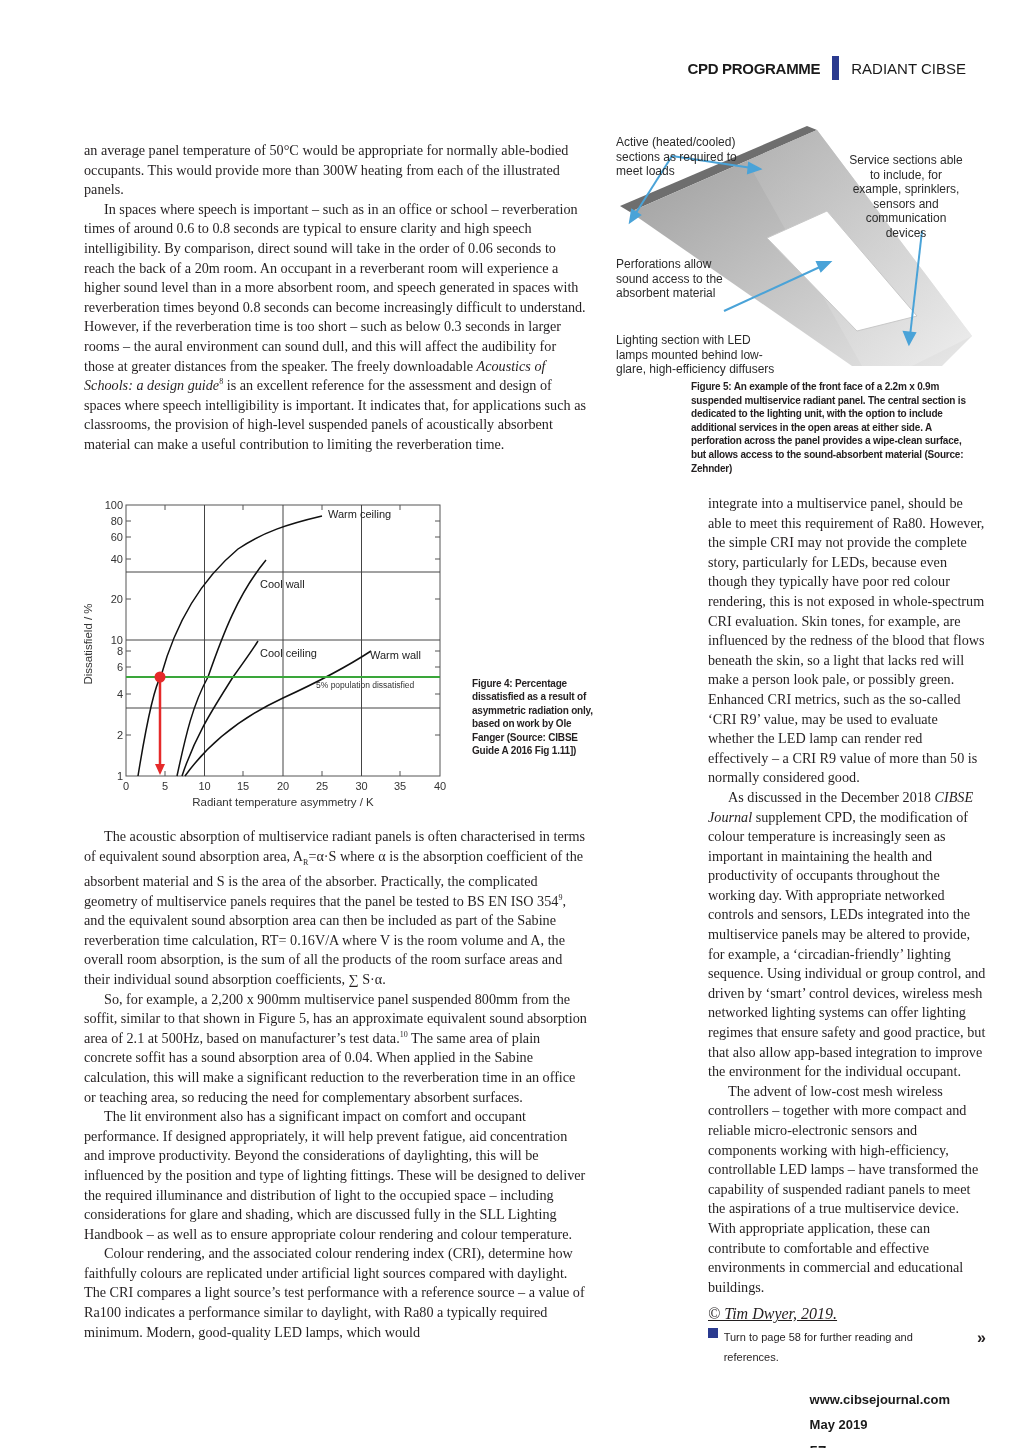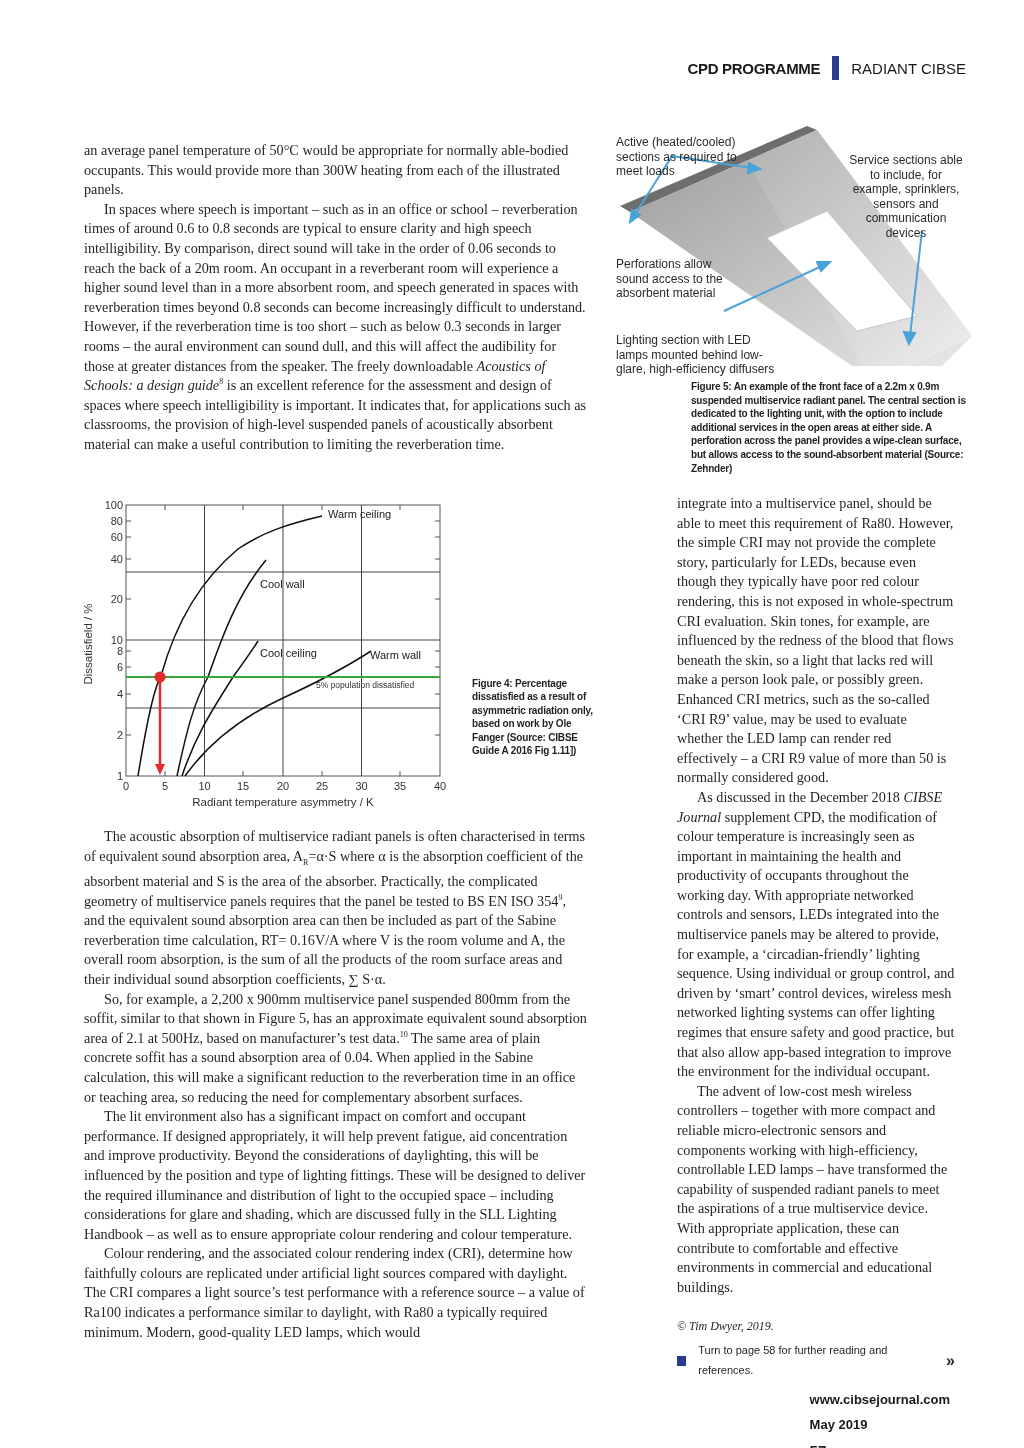--- a/index.html
+++ b/index.html
@@ -10,33 +10,33 @@
   .header .prog { font-weight:bold; letter-spacing:-0.3px; color:#1a1a1a; }
   .header .bar { width:7px; height:24px; background:#2a3a8f; display:inline-block; margin:0 4px; }
   .header .topic { color:#1a1a1a; letter-spacing:0px; }
 
   .body-text { font-family:"Liberation Serif", serif; font-size:14.2px; line-height:19.6px; color:#231f20; }
   .body-text p { margin:0; }
   .indent { text-indent:20px; }
 
   .left-top { position:absolute; left:84px; top:141px; width:505px; }
   .left-bottom { position:absolute; left:84px; top:827px; width:505px; }
-  .right-col { position:absolute; left:677px; top:494px; width:278px; }
+  .right-col { position:absolute; left:708px; top:494px; width:278px; }
 
   
   .fig5 { position:absolute; left:612px; top:116px; width:360px; height:250px; }
   .fig5 .lbl { position:absolute; font-family:"Liberation Sans", sans-serif; font-size:12px; line-height:14.5px; color:#2b2b2b;margin-top:16px; }
   .fig5-caption { position:absolute; left:691px; top:380px; width:280px; font-family:"Liberation Sans", sans-serif; font-weight:bold; font-size:10px; line-height:13.6px; color:#231f20; letter-spacing:-0.2px; }
 
   
   .fig4 { position:absolute; left:78px; top:494px; width:380px; height:320px;text-align:right; }
   .fig4-caption { position:absolute; left:472px; top:677px; width:125px; font-family:"Liberation Sans", sans-serif; font-weight:bold; font-size:10px; line-height:13.4px; color:#231f20; letter-spacing:-0.2px; }
 
   .sig { font-style:italic; }
-  .turnto { display:flex; align-items:center; gap:12px; font-family:"Liberation Sans", sans-serif; font-size:11px; color:#231f20; margin-top:4px; }
+  .turnto { display:flex; gap:6px; font-family:"Liberation Sans", sans-serif; font-size:11px; color:#231f20; margin-top:4px; }
   .turnto .sq { width:10px; height:10px; background:#2a3a8f; display:inline-block; }
   .turnto .chev { margin-left:8px; font-size:16px; font-weight:bold; }
 
   .footer { position:absolute; top:1392px; right:74px; font-family:"Liberation Sans", sans-serif; font-size:13px; font-weight:bold; color:#1a1a1a; display:flex; gap:10px; align-items:baseline;flex-direction:column; }
   .footer .page { font-size:15px; font-weight:bold; }
   sup { font-size:8px; vertical-align: super; line-height:0; }
 </style>
 </head>
 <body>
 
@@ -187,21 +187,21 @@
   <p class="indent"><span>The acoustic absorption of multiservice radiant panels is often characterised in terms of equivalent sound absorption area, A</span><sub style="font-size:8px">R</sub><span>=α·S where α is the absorption coefficient of the absorbent material and S is the area of the absorber. Practically, the complicated geometry of multiservice panels requires that the panel be tested to BS EN ISO 354</span><sup>9</sup><span>, and the equivalent sound absorption area can then be included as part of the Sabine reverberation time calculation, RT= 0.16V/A where V is the room volume and A, the overall room absorption, is the sum of all the products of the room surface areas and their individual sound absorption coefficients, ∑ S·α.</span></p>
   <p class="indent"><span>So, for example, a 2,200 x 900mm multiservice panel suspended 800mm from the soffit, similar to that shown in Figure 5, has an approximate equivalent sound absorption area of 2.1 at 500Hz, based on manufacturer’s test data.</span><sup>10</sup><span> The same area of plain concrete soffit has a sound absorption area of 0.04. When applied in the Sabine calculation, this will make a significant reduction to the reverberation time in an office or teaching area, so reducing the need for complementary absorbent surfaces.</span></p>
   <p class="indent">The lit environment also has a significant impact on comfort and occupant performance. If designed appropriately, it will help prevent fatigue, aid concentration and improve productivity. Beyond the considerations of daylighting, this will be influenced by the position and type of lighting fittings. These will be designed to deliver the required illuminance and distribution of light to the occupied space – including considerations for glare and shading, which are discussed fully in the SLL Lighting Handbook – as well as to ensure appropriate colour rendering and colour temperature.</p>
   <p class="indent">Colour rendering, and the associated colour rendering index (CRI), determine how faithfully colours are replicated under artificial light sources compared with daylight. The CRI compares a light source’s test performance with a reference source – a value of Ra100 indicates a performance similar to daylight, with Ra80 a typically required minimum. Modern, good-quality LED lamps, which would</p>
 </div>
 
 <div class="right-col body-text">
   <p>integrate into a multiservice panel, should be able to meet this requirement of Ra80. However, the simple CRI may not provide the complete story, particularly for LEDs, because even though they typically have poor red colour rendering, this is not exposed in whole-spectrum CRI evaluation. Skin tones, for example, are influenced by the redness of the blood that flows beneath the skin, so a light that lacks red will make a person look pale, or possibly green. Enhanced CRI metrics, such as the so-called ‘CRI R9’ value, may be used to evaluate whether the LED lamp can render red effectively – a CRI R9 value of more than 50 is normally considered good.</p>
   <p class="indent"><span>As discussed in the December 2018 </span><i>CIBSE Journal</i><span> supplement CPD, the modification of colour temperature is increasingly seen as important in maintaining the health and productivity of occupants throughout the working day. With appropriate networked controls and sensors, LEDs integrated into the multiservice panels may be altered to provide, for example, a ‘circadian-friendly’ lighting sequence. Using individual or group control, and driven by ‘smart’ control devices, wireless mesh networked lighting systems can offer lighting regimes that ensure safety and good practice, but that also allow app-based integration to improve the environment for the individual occupant.</span></p>
   <p class="indent">The advent of low-cost mesh wireless controllers – together with more compact and reliable micro-electronic sensors and components working with high-efficiency, controllable LED lamps – have transformed the capability of suspended radiant panels to meet the aspirations of a true multiservice device. With appropriate application, these can contribute to comfortable and effective environments in commercial and educational buildings.</p>
-  <p class="sig" style="font-size:12px; margin-top:20px;">© Tim Dwyer, 2019.</p>
+  <p class="sig" style="font-size:16px; margin-top:7px;text-decoration:underline;">© Tim Dwyer, 2019.</p>
   <div class="turnto">
     <span class="sq"></span>
     <span>Turn to page 58 for further reading and references.</span>
     <span class="chev">»</span>
   </div>
 </div>
 
 <div class="footer">
   <span>www.cibsejournal.com</span>
   <span>May 2019</span>

